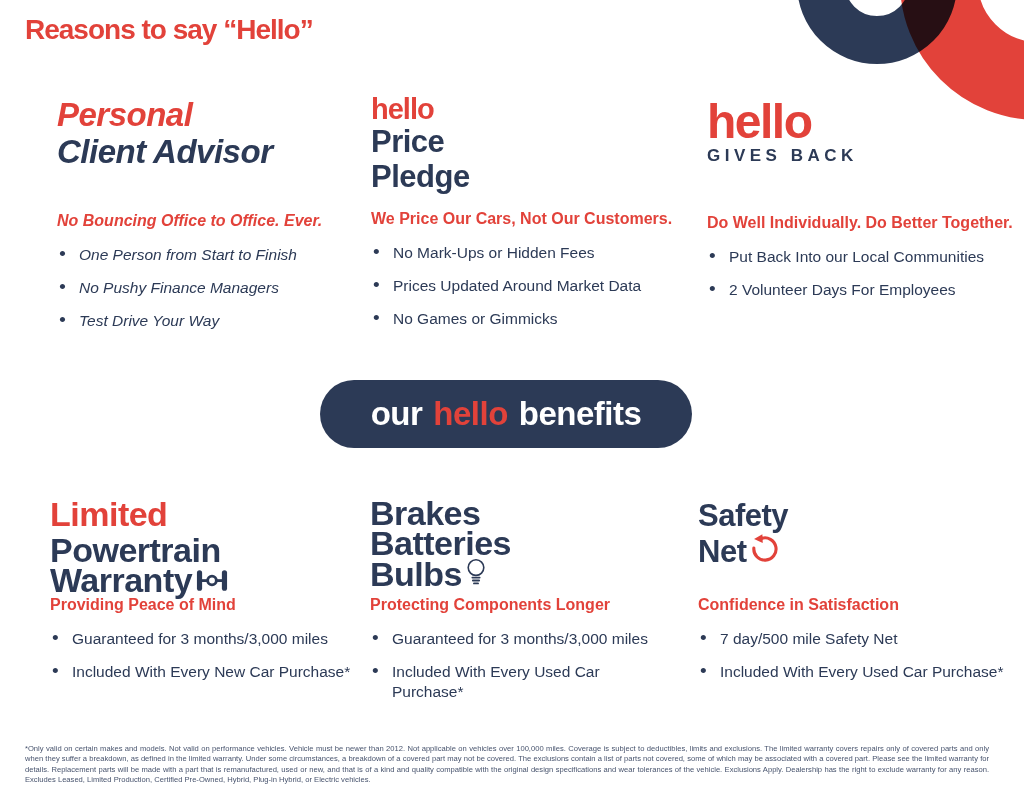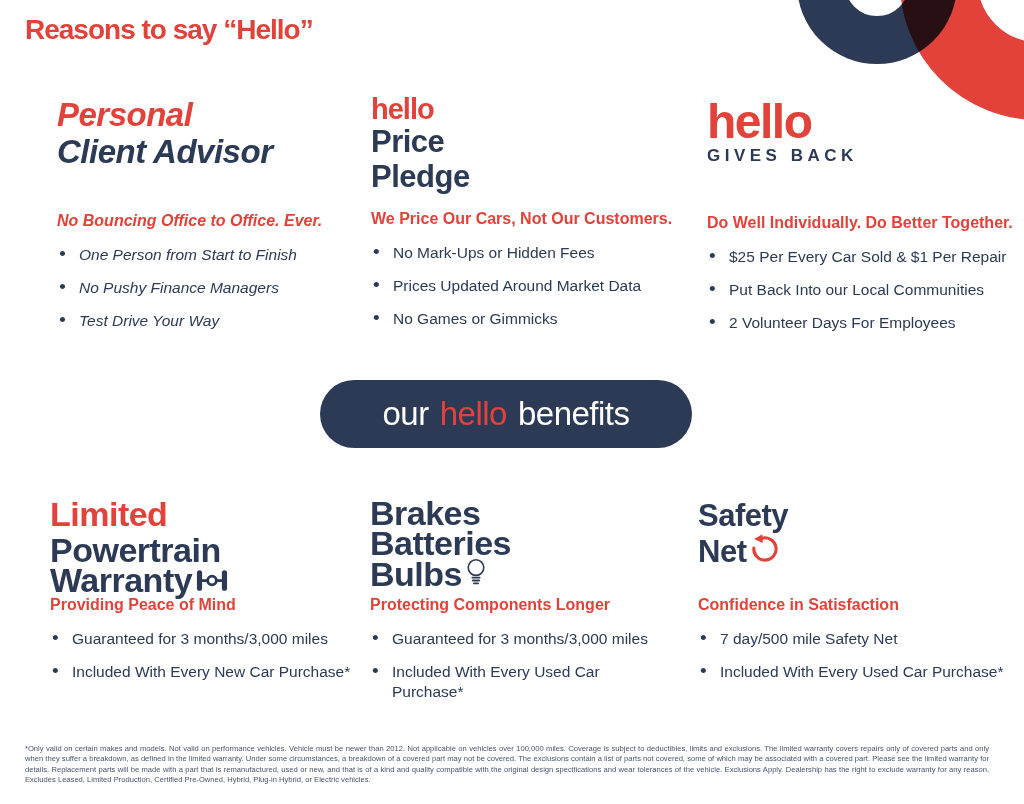--- a/index.html
+++ b/index.html
@@ -55,21 +55,21 @@
   ul.bullets li::before{
     content:"\2022";position:absolute;left:2px;top:-1px;font-size:19px;color:var(--navy);
   }
   .iconline{display:flex;align-items:center;gap:4px;}
   .icon{display:inline-block;flex:0 0 auto;}
   
   .banner{
     position:absolute;left:320px;top:380px;width:372px;height:68px;
     background:var(--navy);border-radius:34px;
     display:flex;align-items:center;justify-content:center;gap:11px;
-    font-size:33px;font-weight:normal;color:#ffffff;letter-spacing:-0.5px;
+    font-size:33px;font-weight:bold;color:#ffffff;letter-spacing:-0.5px;
   }
   .banner .hl-red{color:var(--red);}
   
   .disclaimer{
     position:absolute;left:25px;top:744px;width:964px;
     font-size:7.6px;line-height:1.36;color:#47536d;text-align:justify;
   }
 </style>
 </head>
 <body>
@@ -108,21 +108,20 @@
   </ul>
 </div>
 
 <div class="col col-t3">
   <div class="head-t">
     <div class="logo-lg">hello</div>
     <div class="tagline">GIVES BACK</div>
   </div>
   <div class="sub">Do Well Individually. Do Better Together.</div>
   <ul class="bullets">
-    <li><span>$25 Per Every Car Sold &amp; $1 Per Repair</span></li>
     <li><span>Put Back Into our Local Communities</span></li>
     <li><span>2 Volunteer Days For Employees</span></li>
   </ul>
 </div>
 
 <div class="banner">
   <span>our</span>
   <span class="hl-red">hello</span>
   <span>benefits</span>
 </div>

